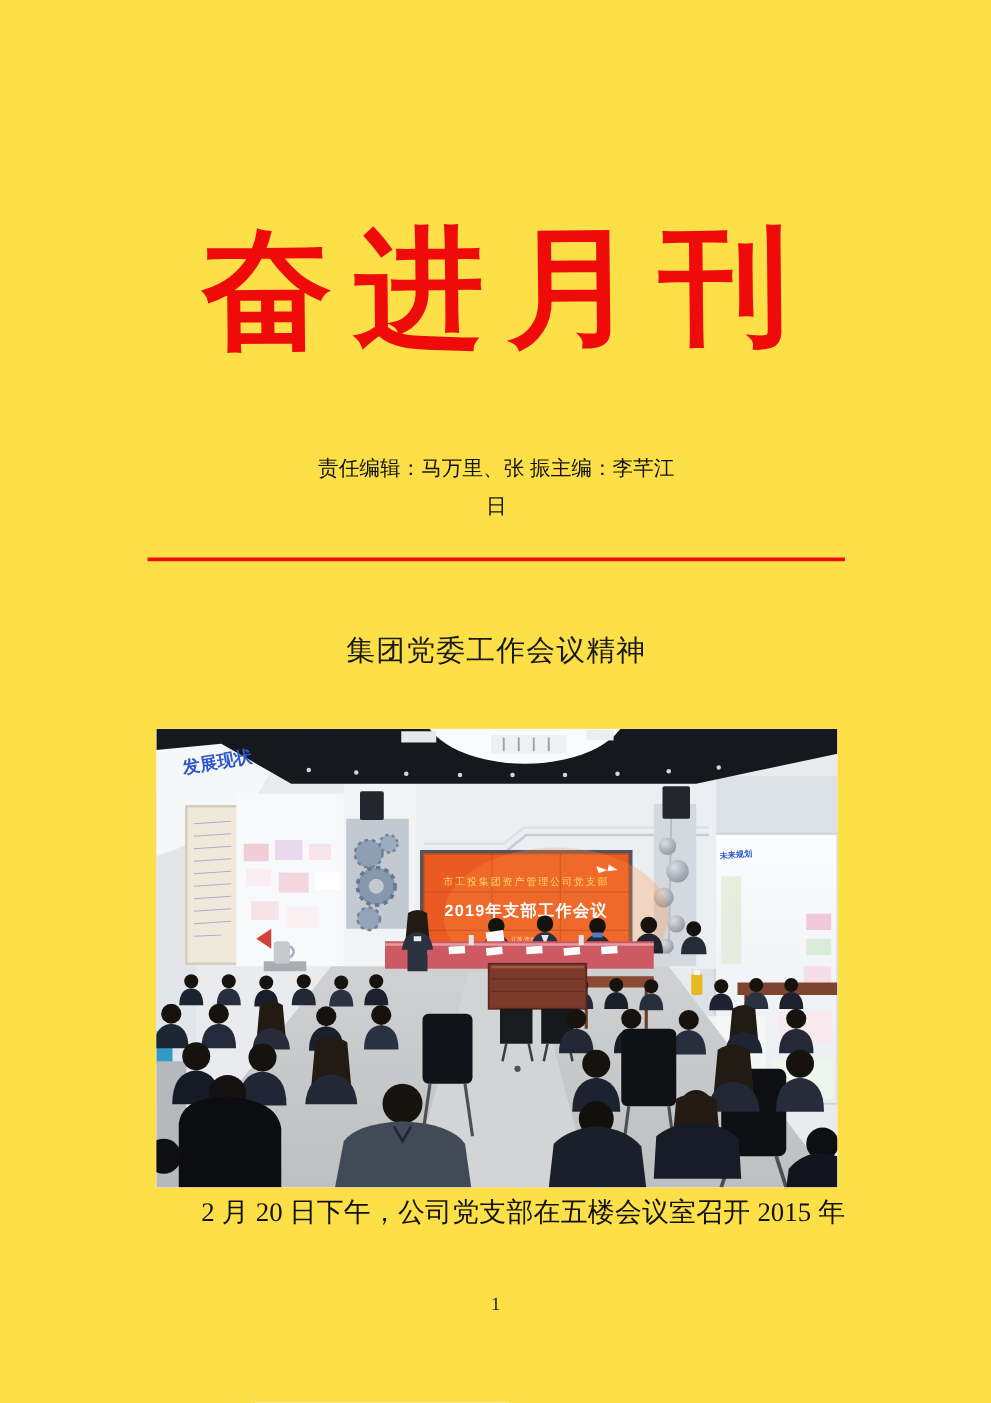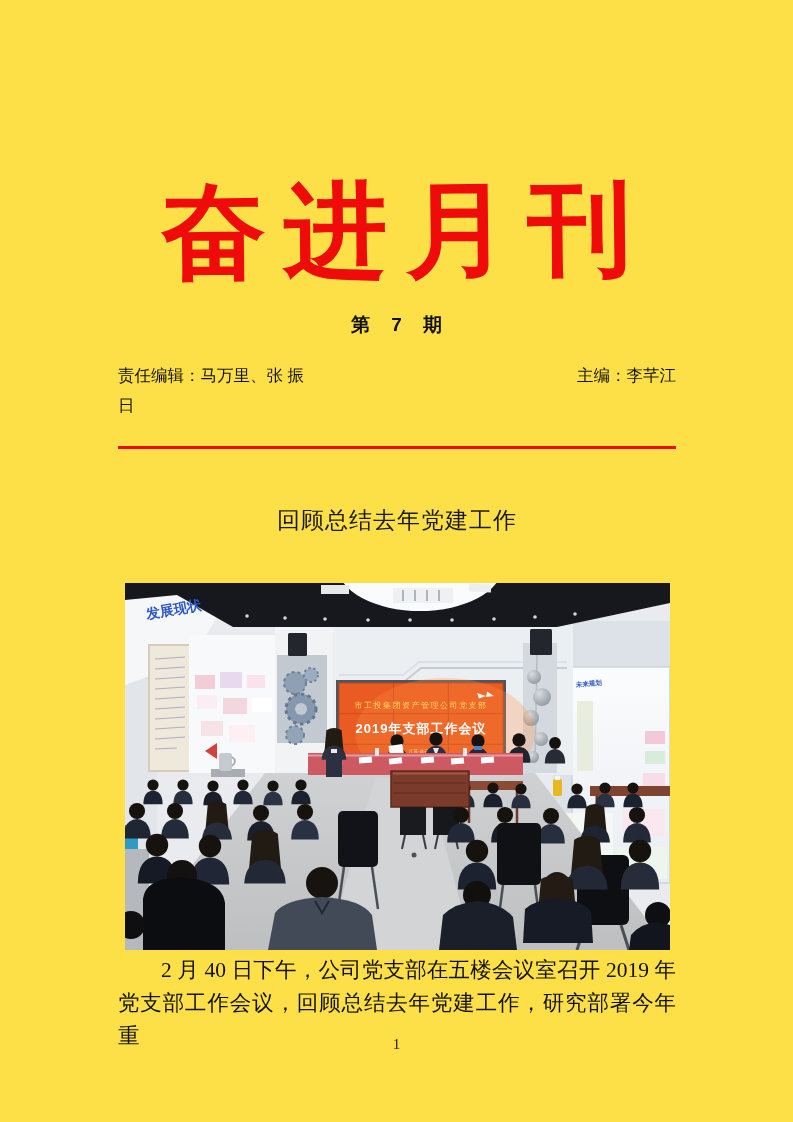--- a/index.html
+++ b/index.html
@@ -20,21 +20,21 @@
     transform:rotate(-0.6deg);
   }
   .issue{
     position:absolute;top:312px;left:0;width:793px;text-align:center;
     font-size:19px;font-weight:bold;letter-spacing:8px;text-indent:8px;color:#111;
   }
   .meta{
     position:absolute;top:360px;left:118px;width:558px;
     font-size:16.5px;color:#111;
   }
-  .meta-row{display:flex;justify-content:space-between;height:30px;line-height:30px;}
+  .meta-row{display:flex;justify-content:center;height:30px;line-height:30px;}
   .meta-row span{white-space:nowrap;}
   .red-rule{
     position:absolute;top:446px;left:118px;width:558px;height:3px;
     background:var(--accent-red);
   }
   .section-header{
     position:absolute;top:462px;left:118px;
     font-family:"Liberation Serif","DejaVu Serif",serif;
     font-weight:bold;font-style:italic;font-size:26px;color:#000;letter-spacing:1px;
   }
@@ -63,37 +63,36 @@
   .sign-text{fill:var(--sign-blue);font-weight:bold;font-family:"Liberation Sans",sans-serif;}
   .scr-txt{font-family:"Liberation Sans",sans-serif;}
 </style>
 </head>
 <body>
 
 <div class="page">
 
   <div class="masthead">奋进月刊</div>
 
-  <div class="issue">第 7 期</div>
 
   <div class="meta">
     <div class="meta-row">
       <span>责任编辑：马万里、张 振</span>
       <span>主编：李芊江</span>
     </div>
     <div class="meta-row">
       <span>日</span>
     </div>
   </div>
 
   <div class="red-rule"></div>
 
 
   <div class="article-title">
-    <div>回顾总结去年党建工作</div>
+    <div>集团党委工作会议精神</div>
   </div>
 
   <div class="photo-frame">
     <svg viewBox="0 0 545 367" xmlns="http://www.w3.org/2000/svg">
       <defs>
         <radialGradient id="sphereG" cx="35%" cy="30%" r="80%">
           <stop offset="0" stop-color="#d9dde2"></stop>
             <stop offset="1" stop-color="#8d949d"></stop>
         </radialGradient>
         <linearGradient id="floorG" x1="0" y1="0" x2="0" y2="1">
@@ -360,19 +359,18 @@
         <circle cx="432" cy="302" r="13" fill="#1f1812"></circle>
         <path d="M416,296 Q432,288 448,296 L452,340 Q432,348 412,340 Z" fill="#241c14"></path>
         <path d="M400,326 Q412,316 432,315 Q454,316 466,328 L468,360 L398,360 Z" fill="#171b25"></path>
         <circle cx="533" cy="332" r="13" fill="#0e0f13"></circle>
         <path d="M506,352 Q516,340 533,339 L545,342 L545,367 L504,367 Z" fill="#12151d"></path>
       </g>
     </svg>
   </div>
 
   <div class="body-text">
-    <div class="body-line first">2 月 40 日下午，公司党支部在五楼会议室召开 2019 年</div>
-    <div class="body-line">党支部工作会议，回顾总结去年党建工作，研究部署今年重</div>
+    <div class="body-line first">2 月 20 日下午，公司党支部在五楼会议室召开 2015 年</div>
   </div>
 
   <div class="page-number">1</div>
 
 </div>
 
 </body></html>

